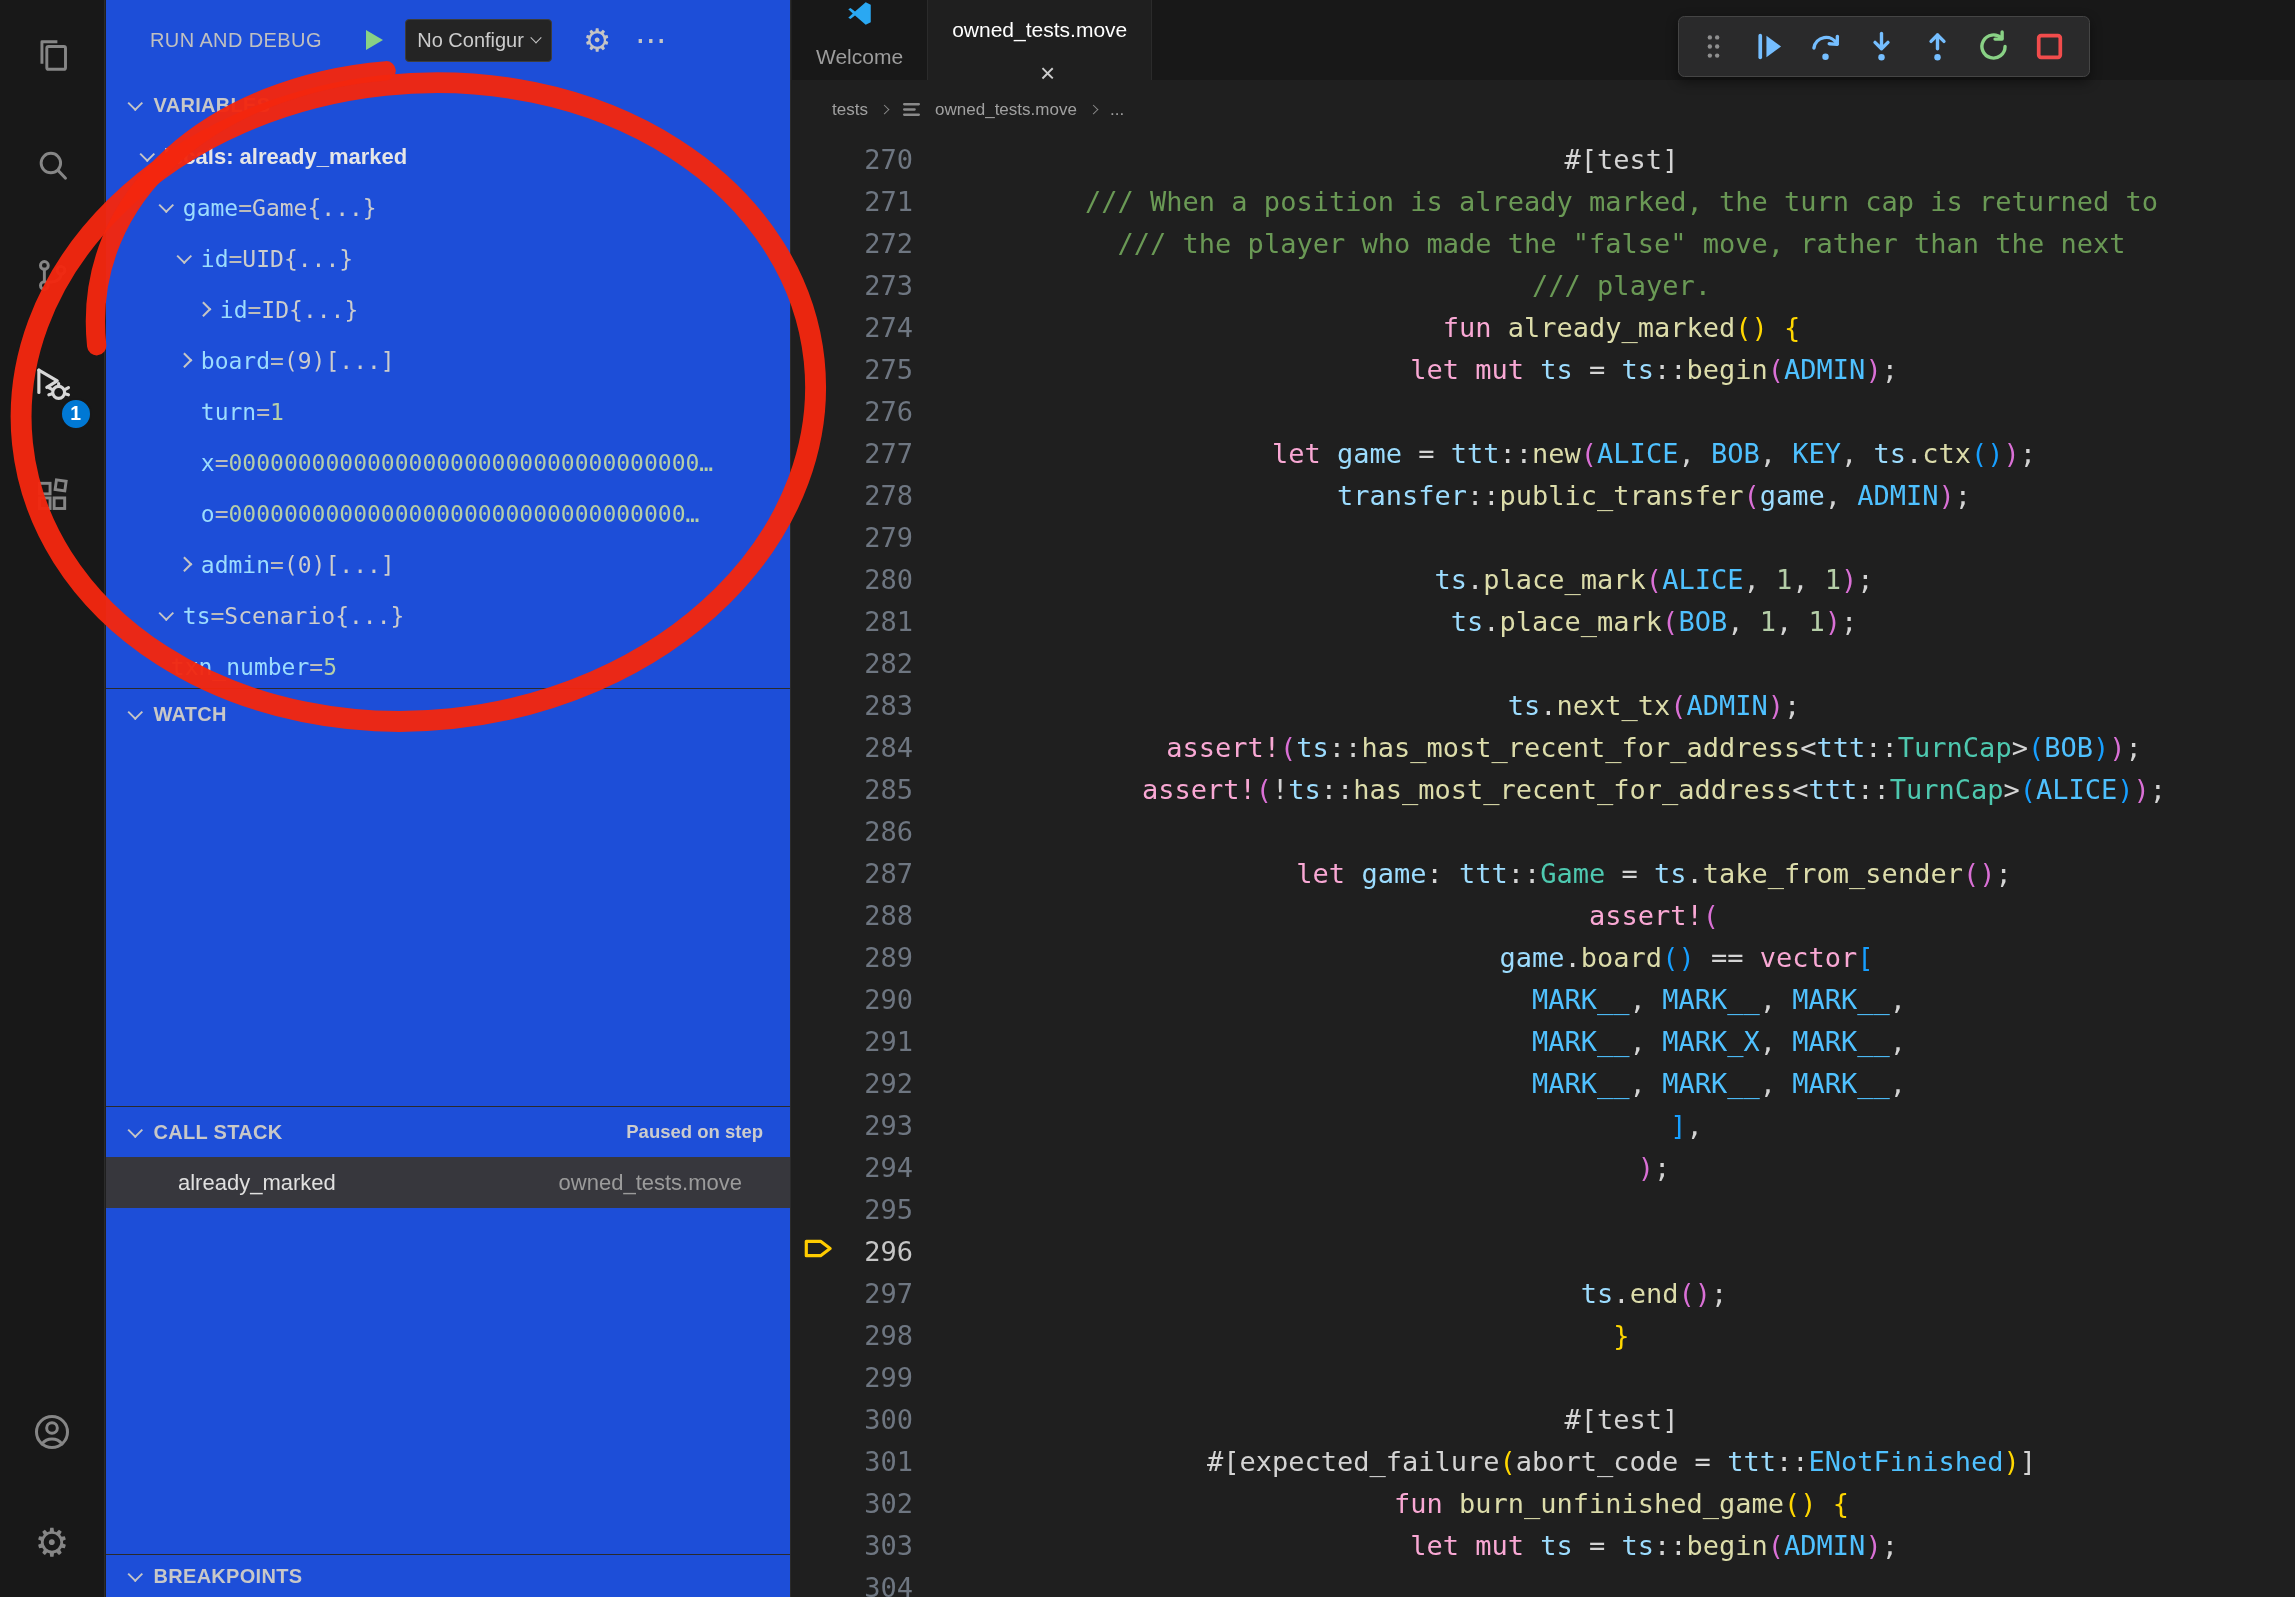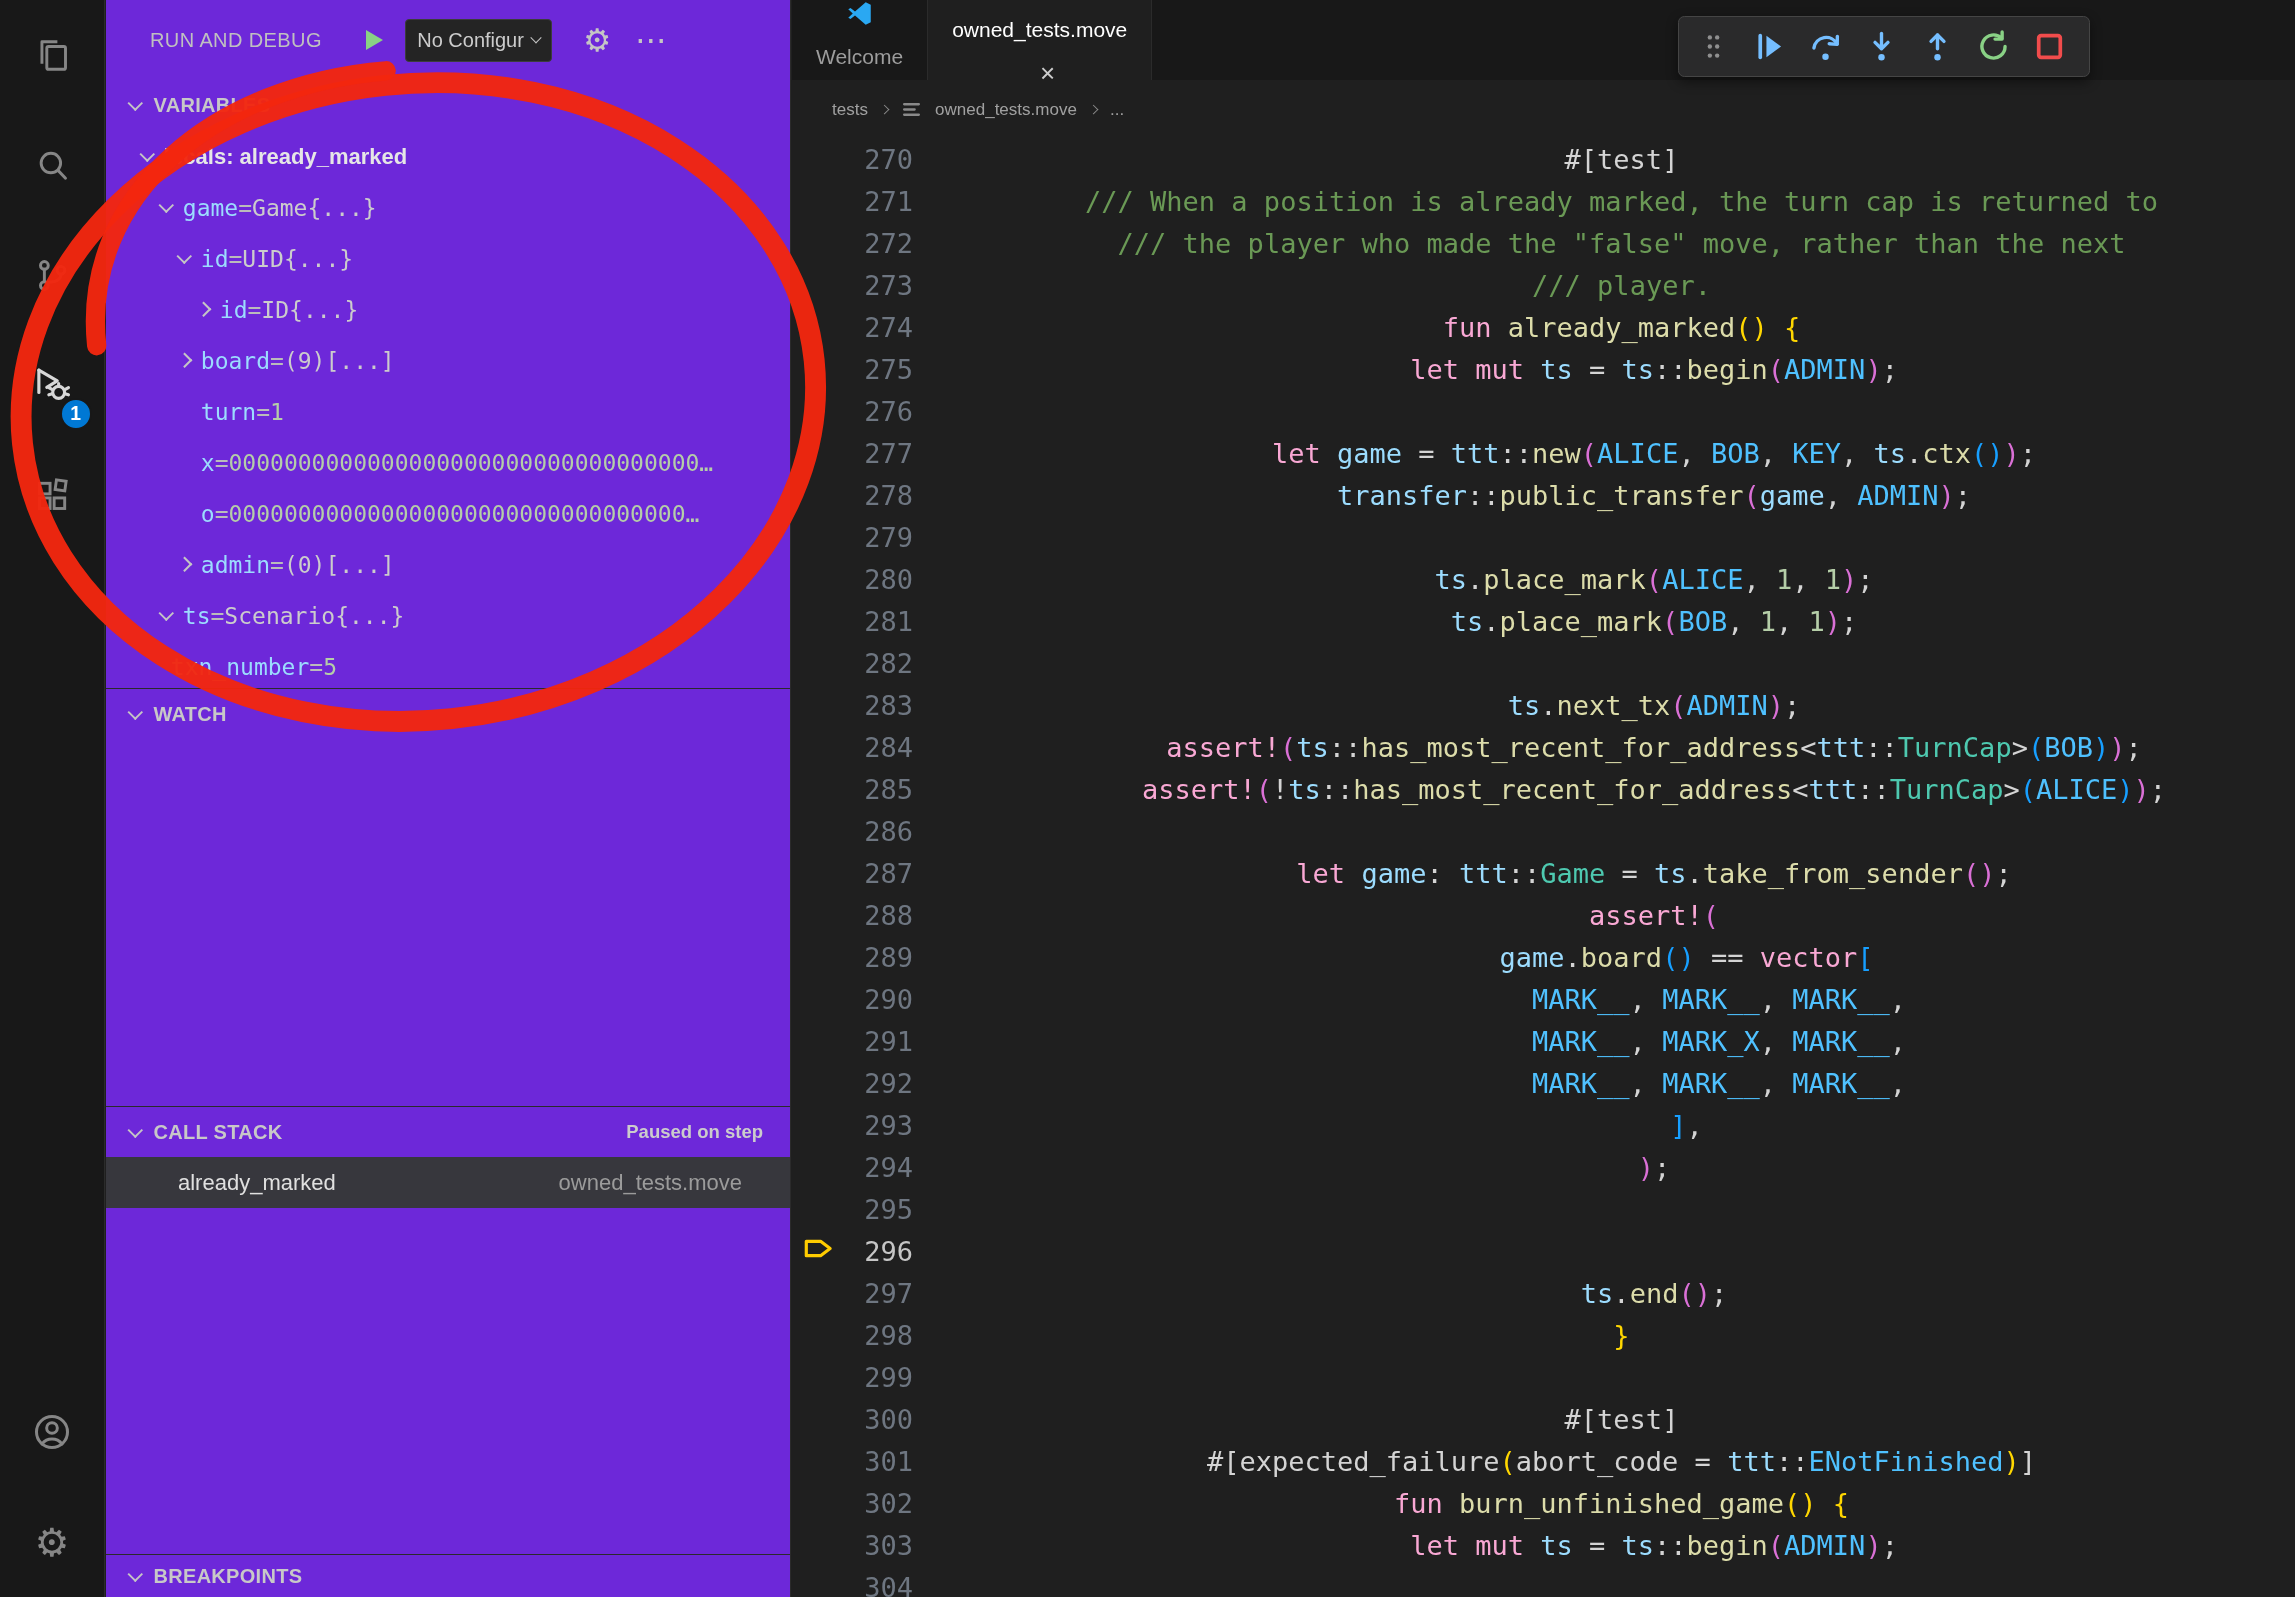--- a/index.html
+++ b/index.html
@@ -23,21 +23,21 @@
   .ab-spacer { flex:1; }
   .badge {
     position:absolute; right:13px; bottom:9.7px; width:32px; height:32px; border-radius:50%;
     background:#0078d4; color:#ffffff; font:700 19.3px "Liberation Sans", sans-serif;
     display:flex; align-items:center; justify-content:center; border:2.4px solid #181818;
   }
 
   
   #sidebar {
     position:absolute; left:106px; top:0; width:685px; height:100%;
-    background:#6d28d9; border-right:0.8px solid #2b2b2b;
+    background:#1d4ed8; border-right:0.8px solid #2b2b2b;
     display:flex; flex-direction:column; z-index:4; overflow:hidden;
   }
   .rad-header { height:80px; flex:none; display:flex; align-items:center; padding:0 24px 0 44px; }
   .rad-title { font-size:20px; color:#c0c0c0; letter-spacing:0.4px; white-space:nowrap; }
   .run-control {
     margin-left:44px; height:43px; display:flex; align-items:center; gap:22px;
   }
   .play-icon { width:0; height:0; border-left:17.7px solid #89d185; border-top:10.5px solid transparent; border-bottom:10.5px solid transparent; }
   .config-box {
     height:43px; display:flex; align-items:center; gap:8px; padding:0 11.3px;

